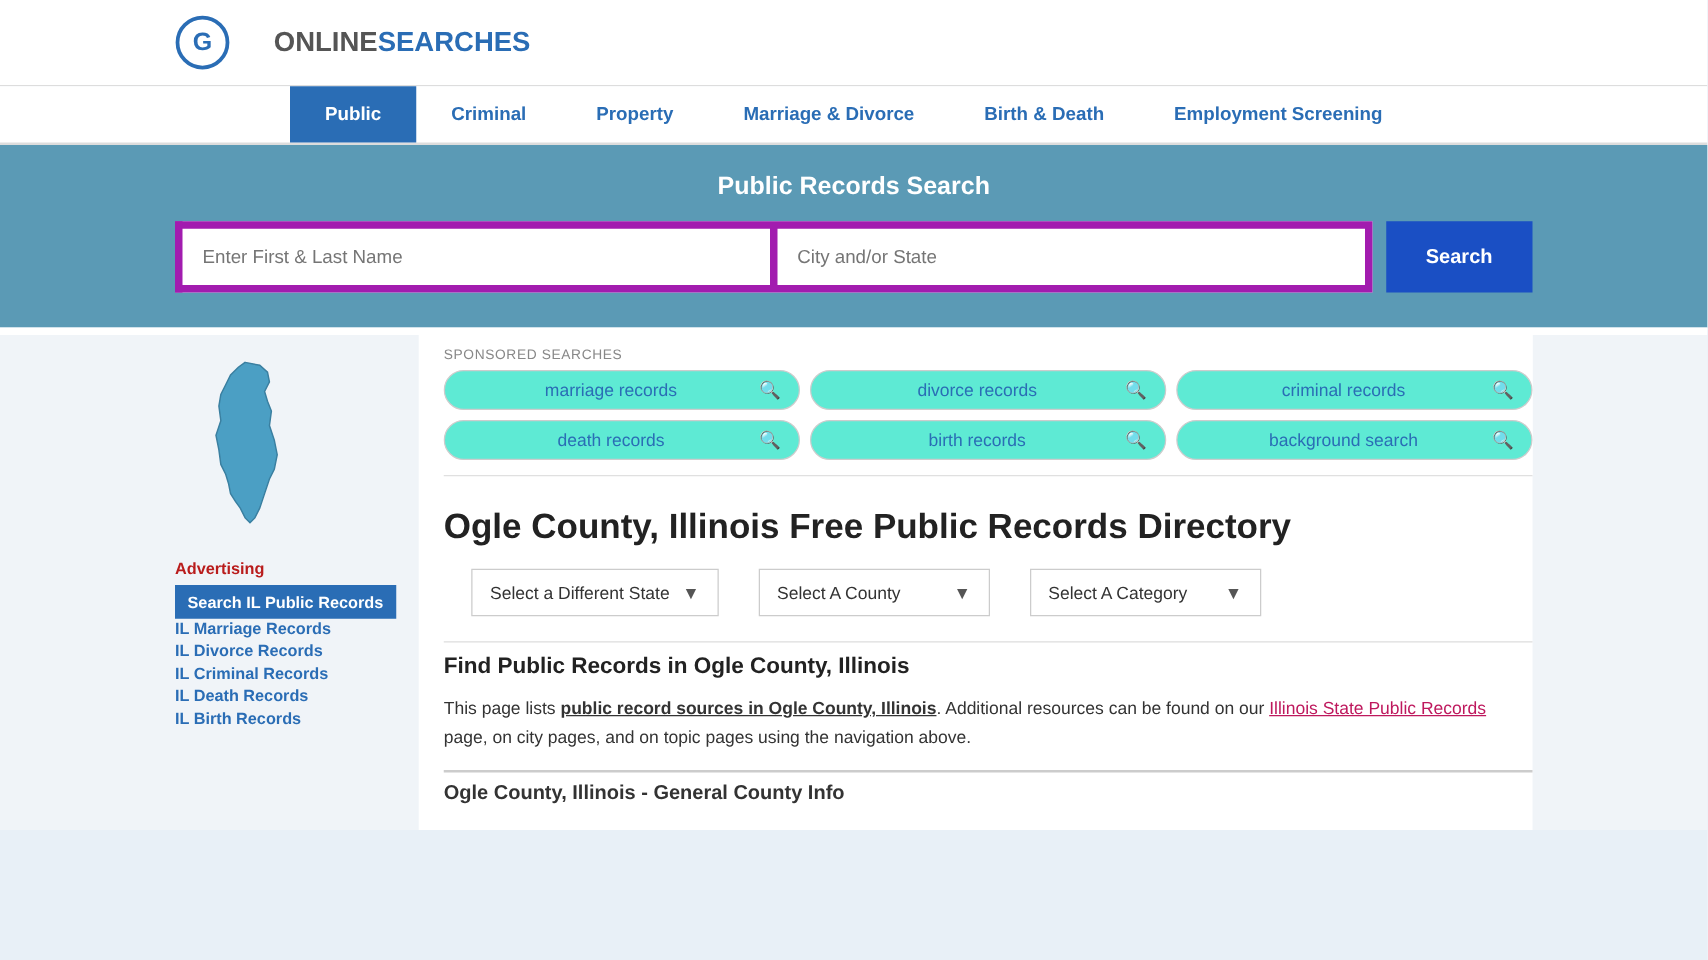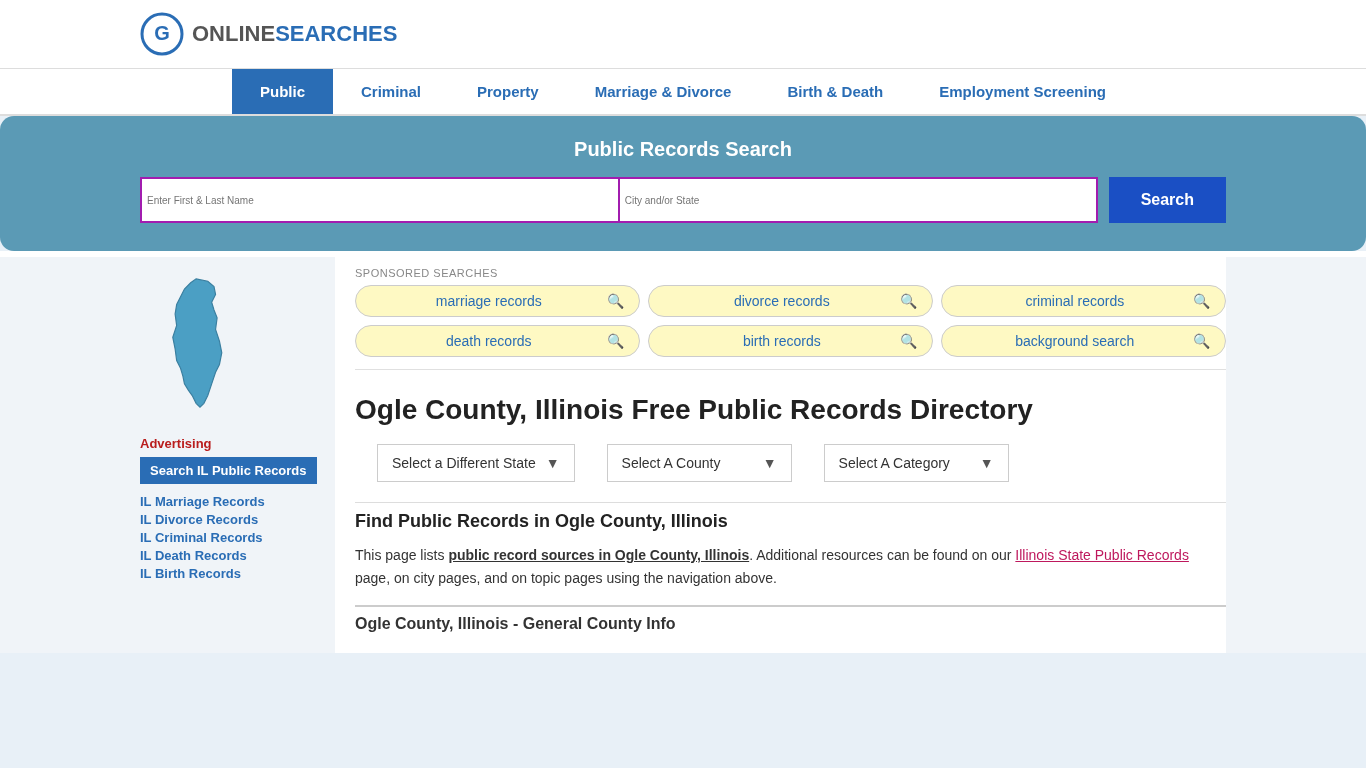--- a/index.html
+++ b/index.html
@@ -24,20 +24,21 @@
       align-items: center;
       gap: 8px;
     }
     #logo-icon {
       width: 44px;
       height: 44px;
     }
     #logo-text {
       font-size: 22px;
       font-weight: bold;
+      margin-left: 27px;
     }
     #logo-online {
       color: #555;
     }
     #logo-searches {
       color: #2a6db5;
     }
 
     
     #nav {
@@ -56,38 +57,37 @@
     }
     #nav a.active {
       background: #2a6db5;
       color: #fff;
     }
 
     
     #search-banner {
       background: #5b9ab5;
       padding: 22px 140px 28px;
-      border-radius: 14px;
     }
     #search-banner-title {
       text-align: center;
       color: #fff;
       font-size: 20px;
       font-weight: bold;
       margin-bottom: 16px;
     }
     #search-form {
       display: flex;
       gap: 0;
     }
     #search-form input {
       flex: 1;
-      padding: 14px 5px;
-      font-size: 10px;
-      border: 2px solid #a21caf;
+      padding: 14px 16px;
+      font-size: 15px;
+      border: 6px solid #a21caf;
       outline: none;
     }
     #search-form input:first-child {
       border-right: none;
     }
     #search-button {
       background: #1a4fc4;
       color: #fff;
       border: none;
       padding: 14px 32px;
@@ -124,21 +124,21 @@
       margin-bottom: 6px;
     }
     #sidebar-search-btn {
       background: #2a6db5;
       color: #fff;
       padding: 6px 10px;
       font-size: 13px;
       font-weight: bold;
       cursor: pointer;
       border: none;
-      margin-bottom: 10px;
+      margin-bottom: 0;
       display: block;
     }
     .sidebar-link {
       display: block;
       color: #2a6db5;
       text-decoration: none;
       font-size: 13px;
       margin-bottom: 3px;
       font-weight: 600;
     }
@@ -170,21 +170,21 @@
       gap: 8px;
       padding-bottom: 12px;
     }
     .sponsored-item {
       display: flex;
       align-items: center;
       justify-content: flex-end;
       border: 1px solid #ccc;
       border-radius: 20px;
       padding: 7px 14px;
-      background: #fef9c3;
+      background: #5eead4;
       cursor: pointer;
     }
     .sponsored-item-text {
       color: #2a6db5;
       font-size: 14px;
       flex: 1;
       text-align: center;
     }
     .sponsored-item-icon {
       color: #555;

